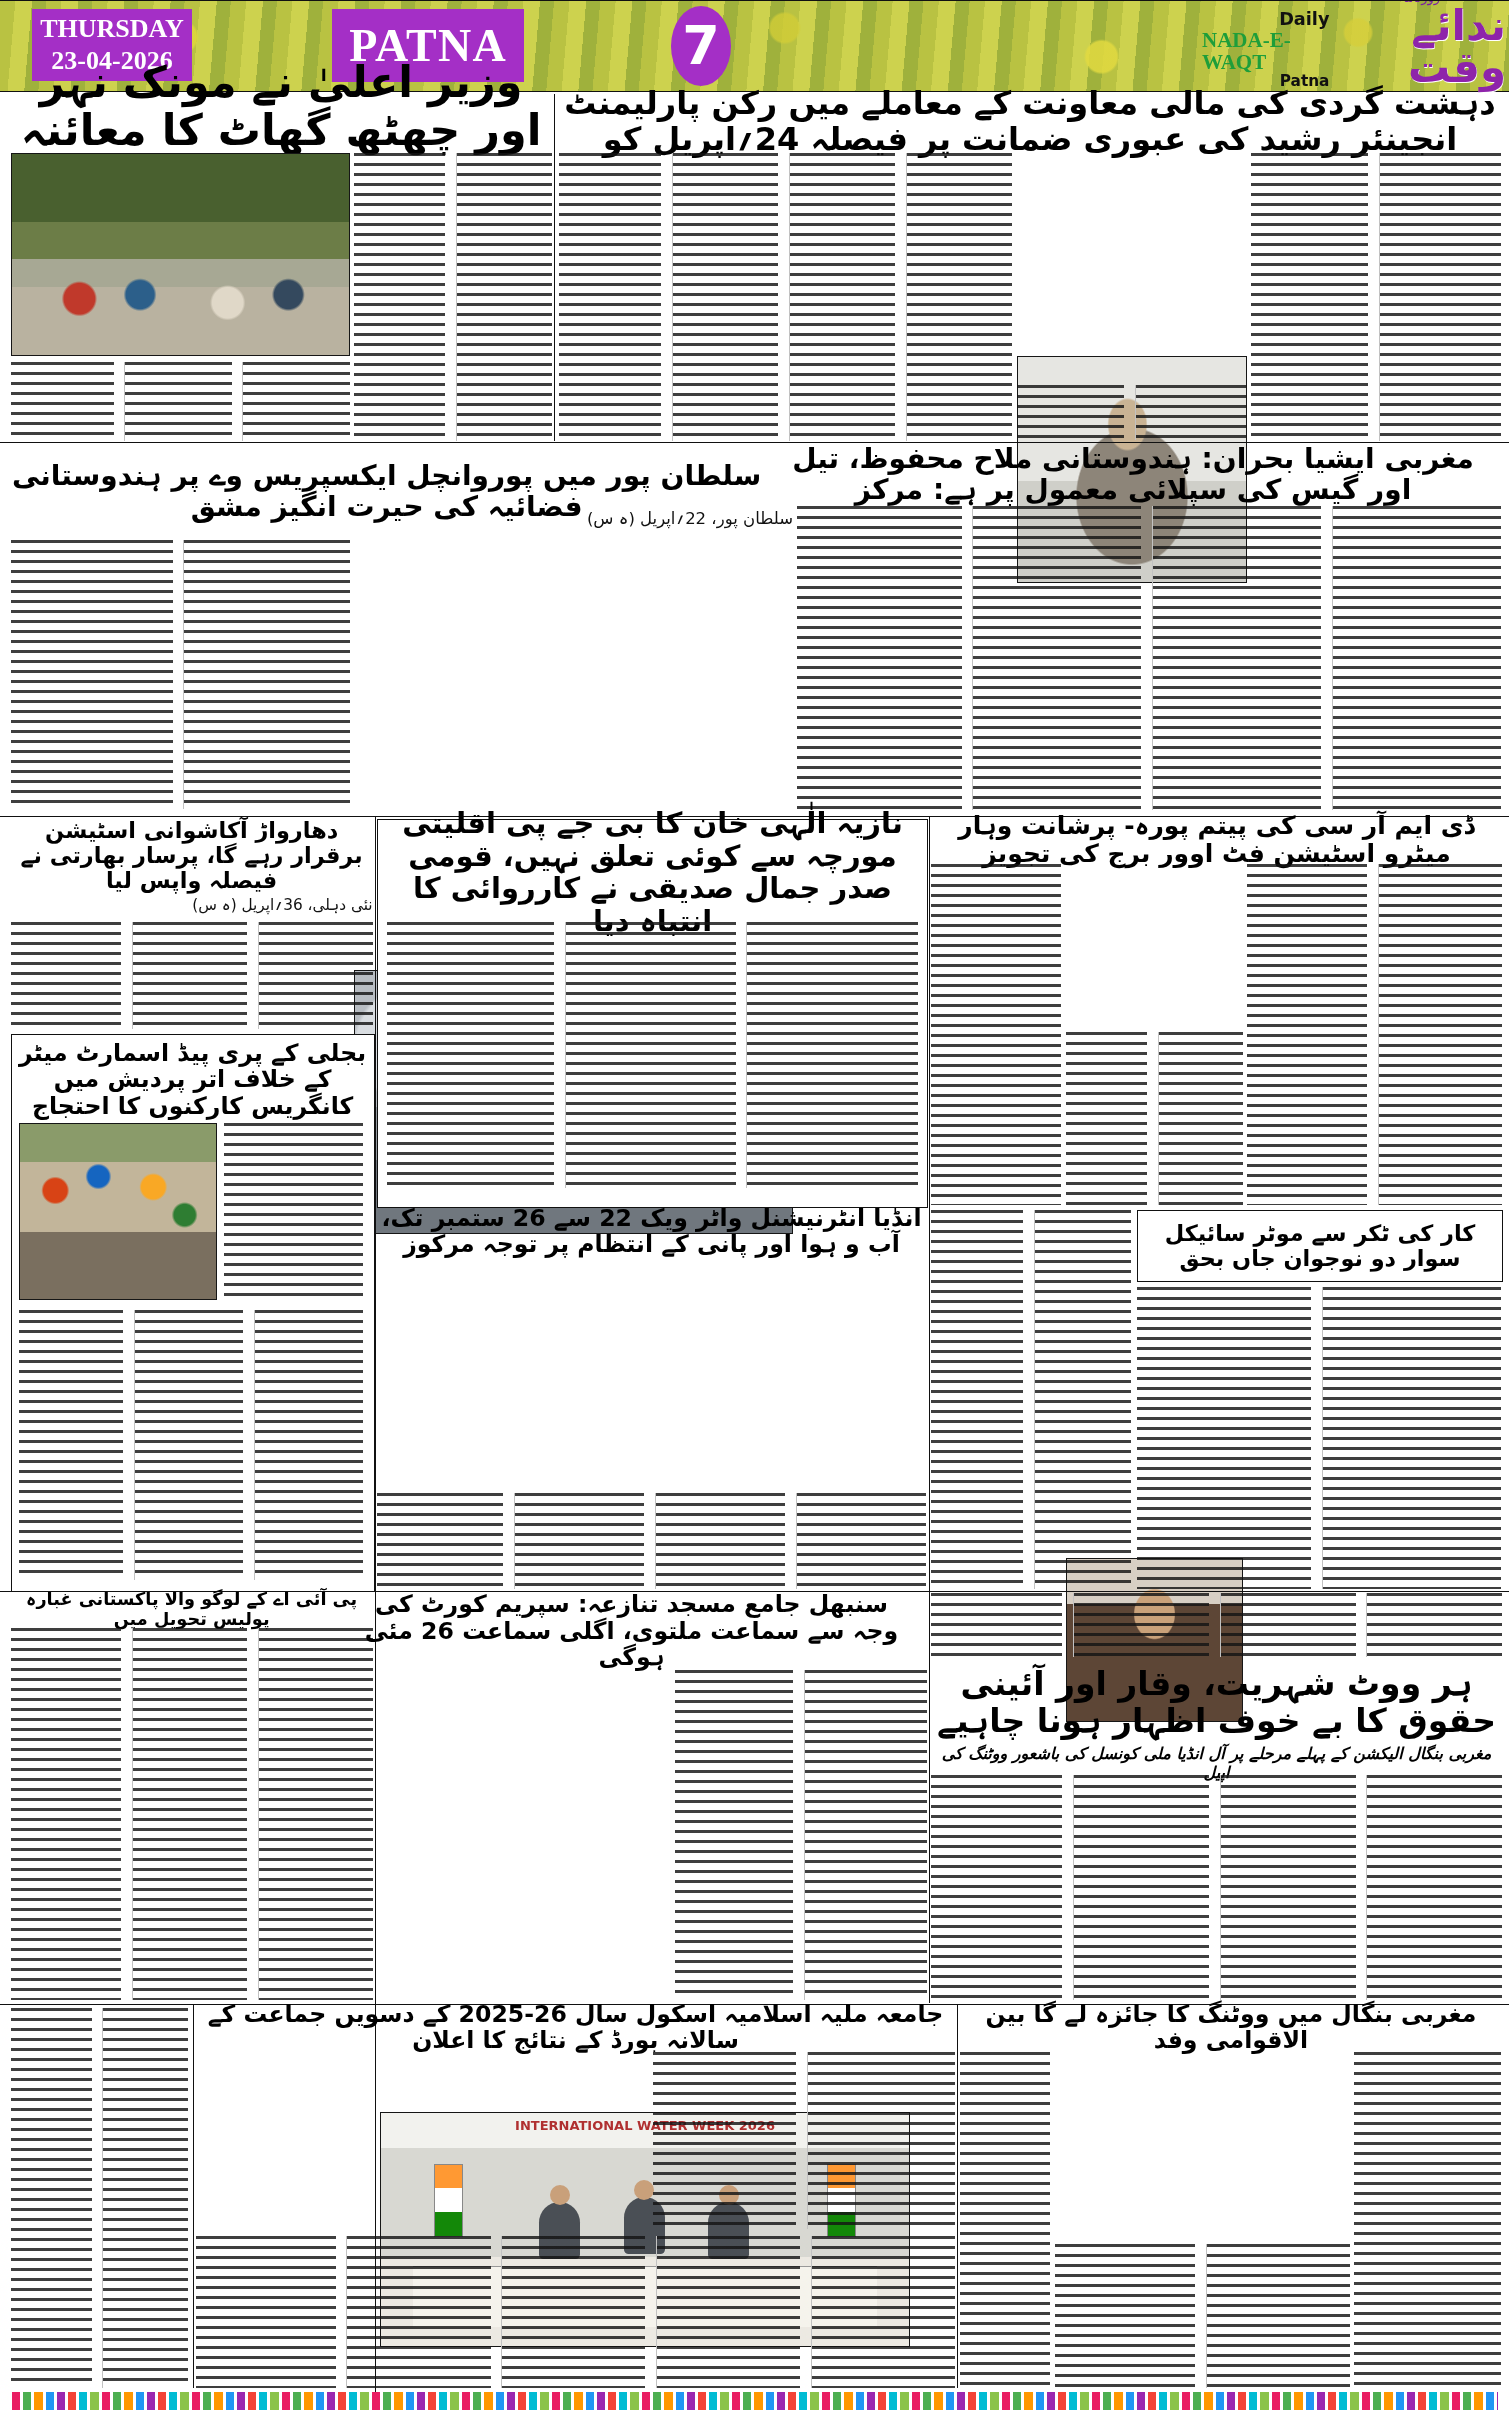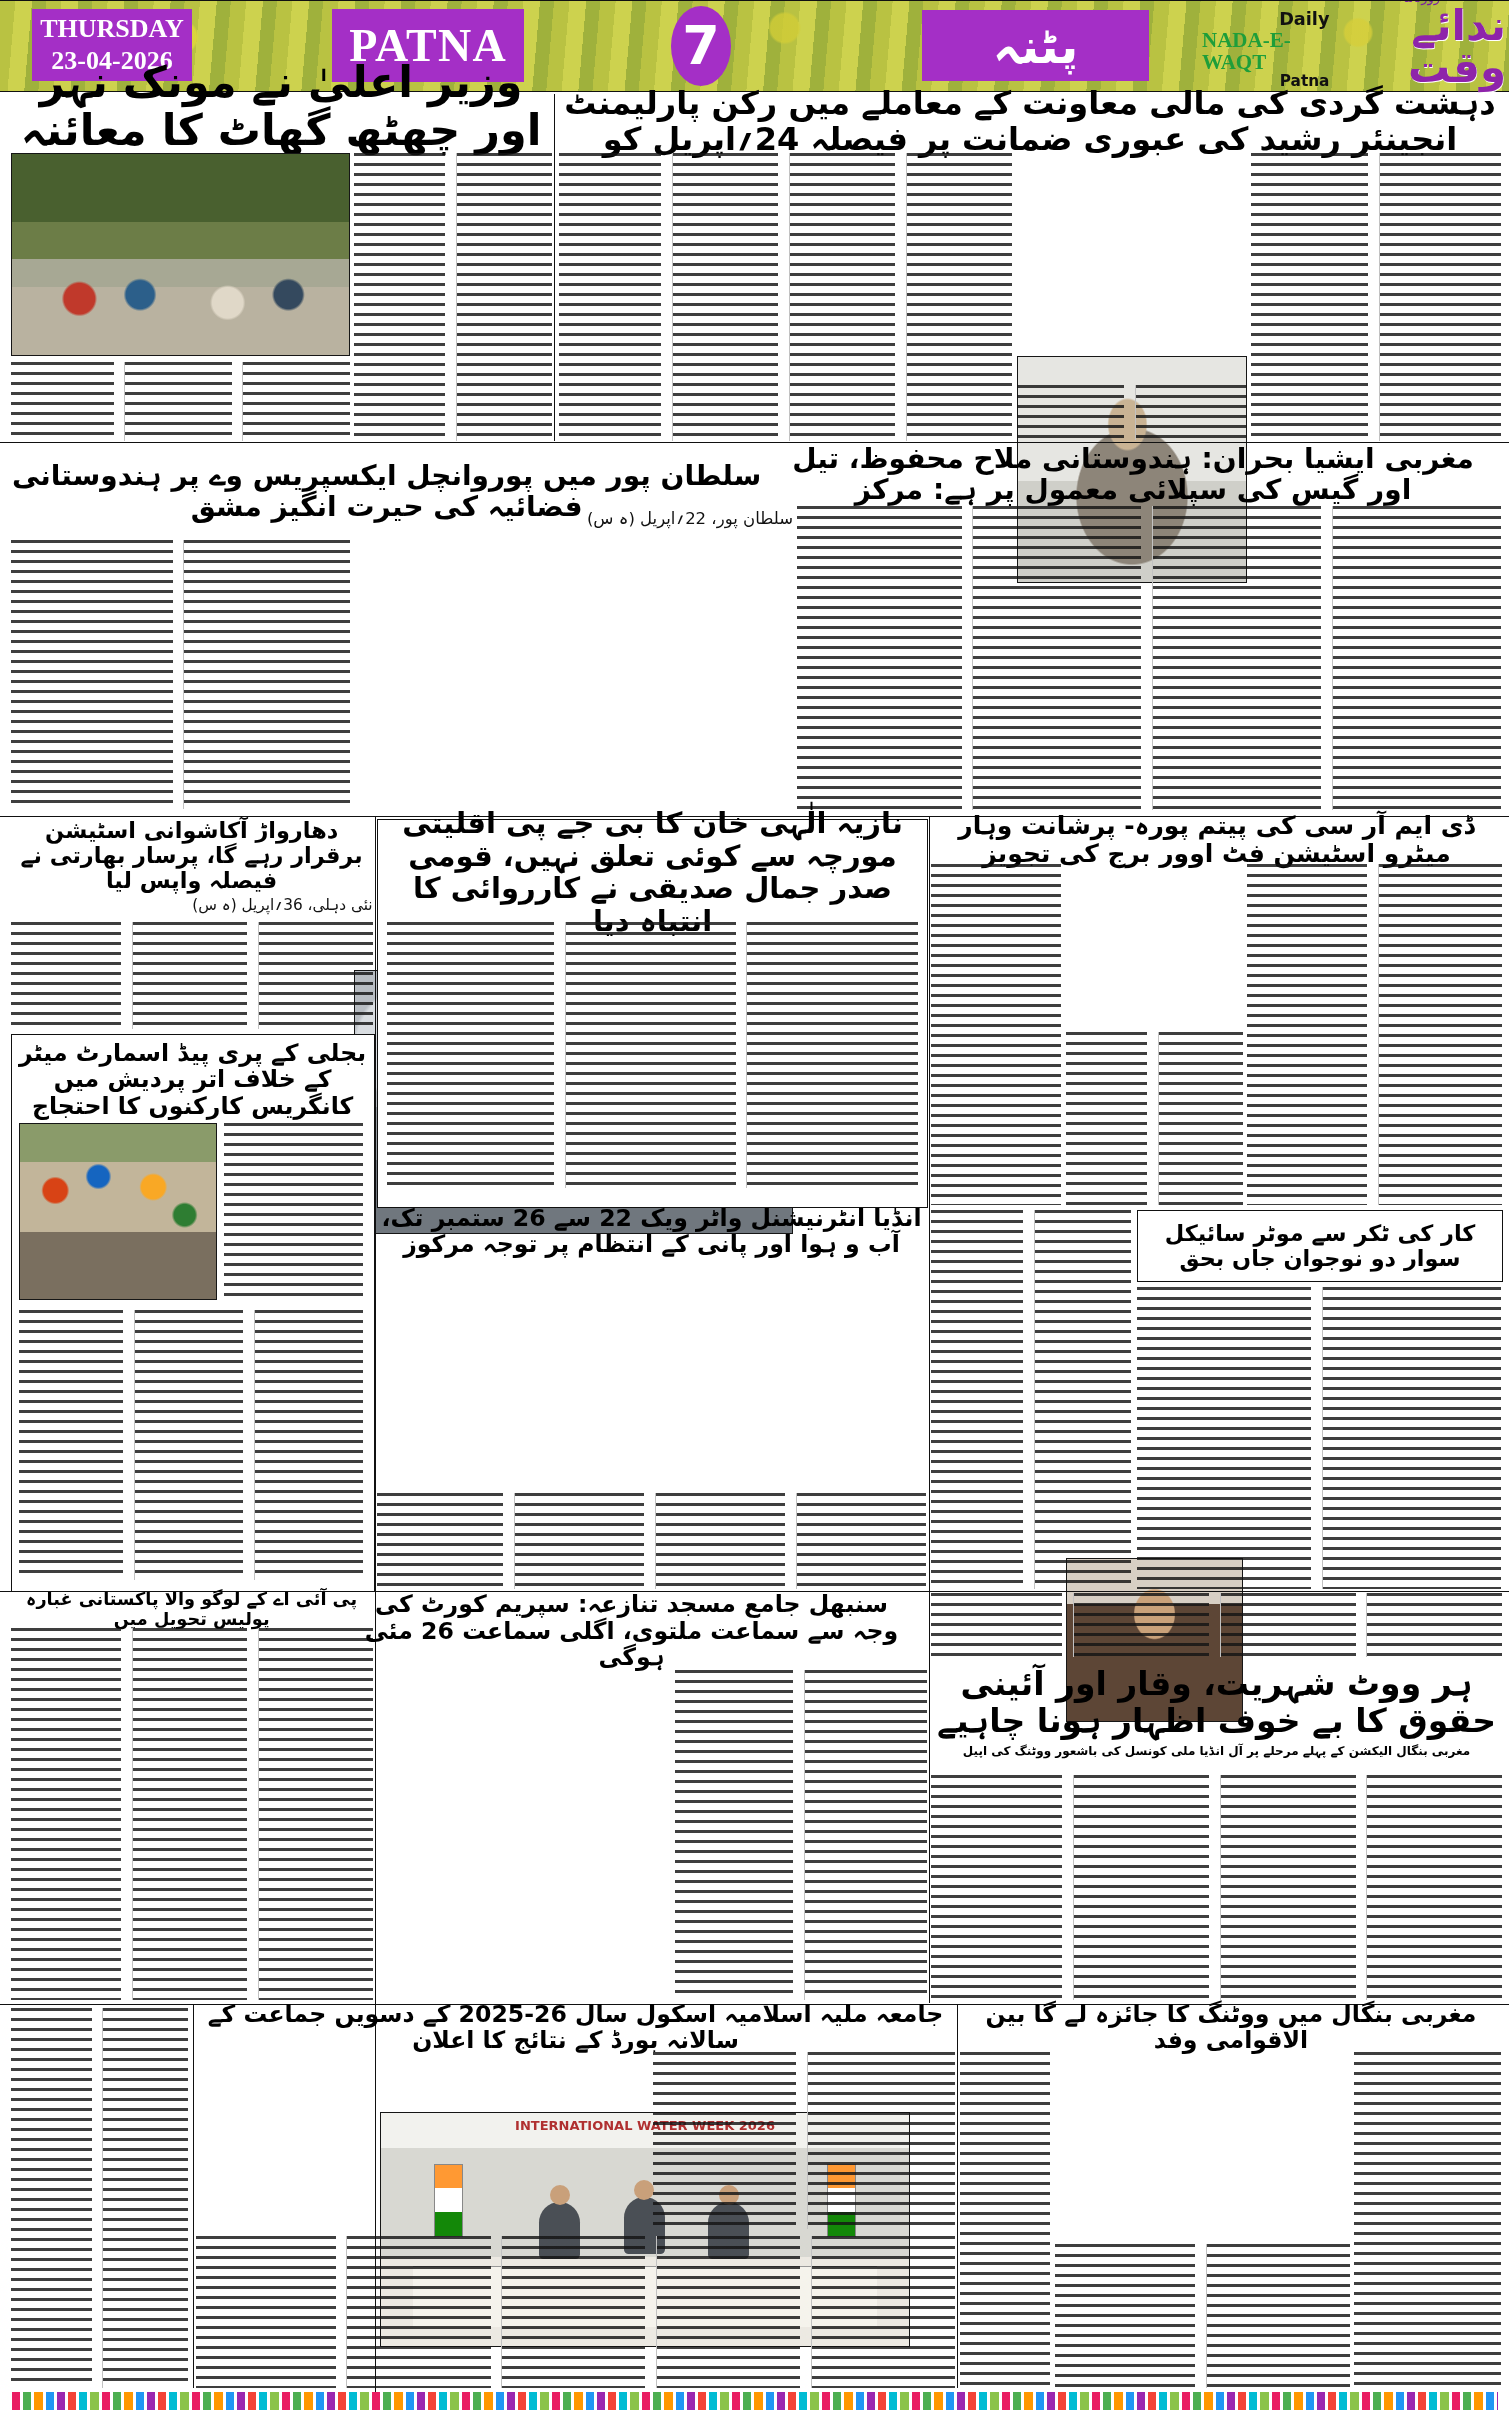--- a/index.html
+++ b/index.html
@@ -102,23 +102,20 @@
     <div class="abs pbox" id="date-box">
       <span>THURSDAY</span>
       <span>23-04-2026</span>
     </div>
     <div class="abs pbox" id="patna-box">
       <span>PATNA</span>
     </div>
     <div class="abs pbox" id="page-circle">
       <span>7</span>
     </div>
-    <div class="abs pbox" id="city-ur-box">
-      <span>پٹنہ</span>
-    </div>
     <div class="abs" id="logo">
       <div style="display:flex;flex-direction:column;align-items:center;">
         <span class="urdu-small">روزنامہ</span>
         <span class="urdu-big">ندائے وقت</span>
       </div>
       <div class="en">
         <span class="daily">Daily</span>
         <span class="name">NADA-E-WAQT</span>
         <span class="city">Patna</span>
       </div>
@@ -264,21 +261,21 @@
       <i></i>
     </div>
 
   <div class="abs cols" style="left:931px;top:1592px;width:571px;height:64px;">
       <i></i>
       <i></i>
       <i></i>
       <i></i>
     </div>
   <div class="abs hl" style="left:931px;top:1663px;width:571px;height:77px;font-size:33px;">ہر ووٹ شہریت، وقار اور آئینی حقوق کا بے خوف اظہار ہونا چاہیے</div>
-  <div class="abs subhl" style="left:931px;top:1743px;width:571px;height:26px;font-size:12px;">مغربی بنگال الیکشن کے پہلے مرحلے پر آل انڈیا ملی کونسل کی باشعور ووٹنگ کی اپیل</div>
+  <div class="abs subhl" style="left:931px;top:1743px;width:571px;height:26px;font-size:16px;font-style:italic;">مغربی بنگال الیکشن کے پہلے مرحلے پر آل انڈیا ملی کونسل کی باشعور ووٹنگ کی اپیل</div>
   <div class="abs cols" style="left:931px;top:1774px;width:571px;height:225px;">
       <i></i>
       <i></i>
       <i></i>
       <i></i>
     </div>
 
   <div class="abs hr" style="left:0;top:2003px;width:1509px;"></div>
   <div class="abs vr" style="left:193px;top:2003px;height:384px;"></div>
   <div class="abs vr" style="left:957px;top:2003px;height:384px;"></div>

